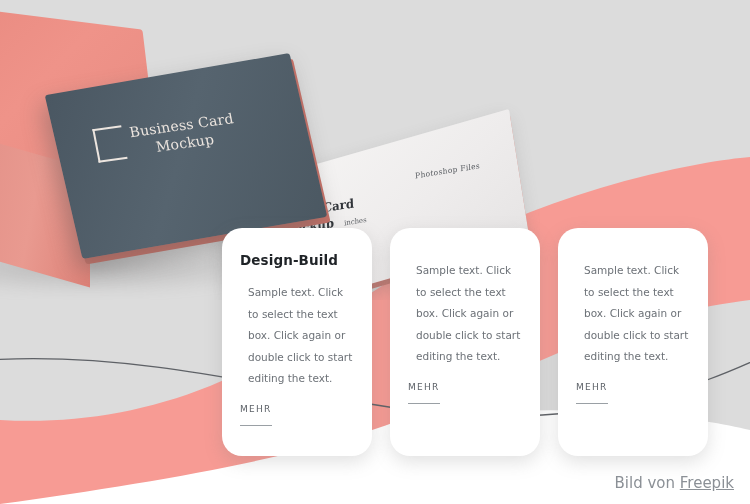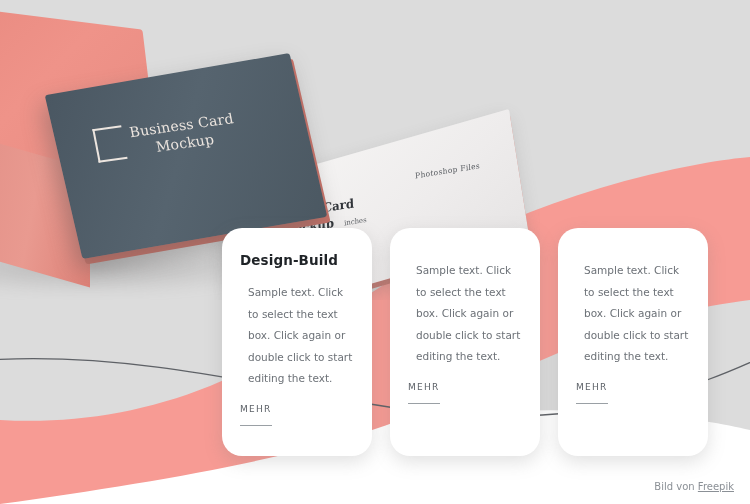--- a/index.html
+++ b/index.html
@@ -232,21 +232,21 @@
     text-decoration: none;
     border-bottom: 1px solid #9aa0a5;
     padding-bottom: 11px;
   }
 
   
   .footer {
     position: absolute;
     right: 16px;
     bottom: 12px;
-    font-size: 10px;
+    font-size: 15px;
     color: #8b9096;
   }
   .footer a {
     color: #8b9096;
     text-decoration: underline;
   }
 </style>
 </head>
 <body>
 

